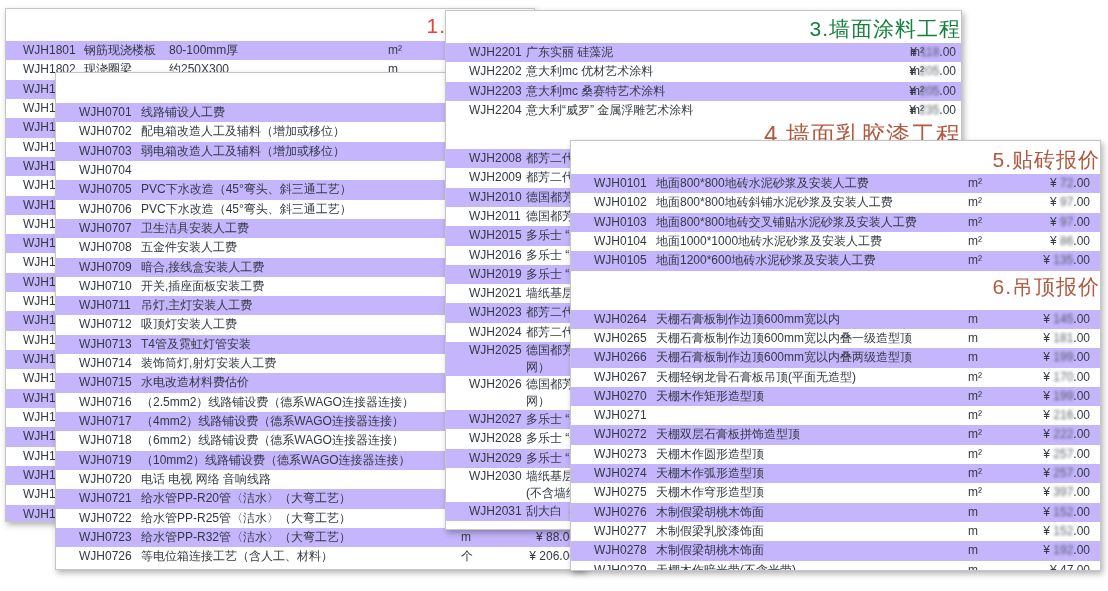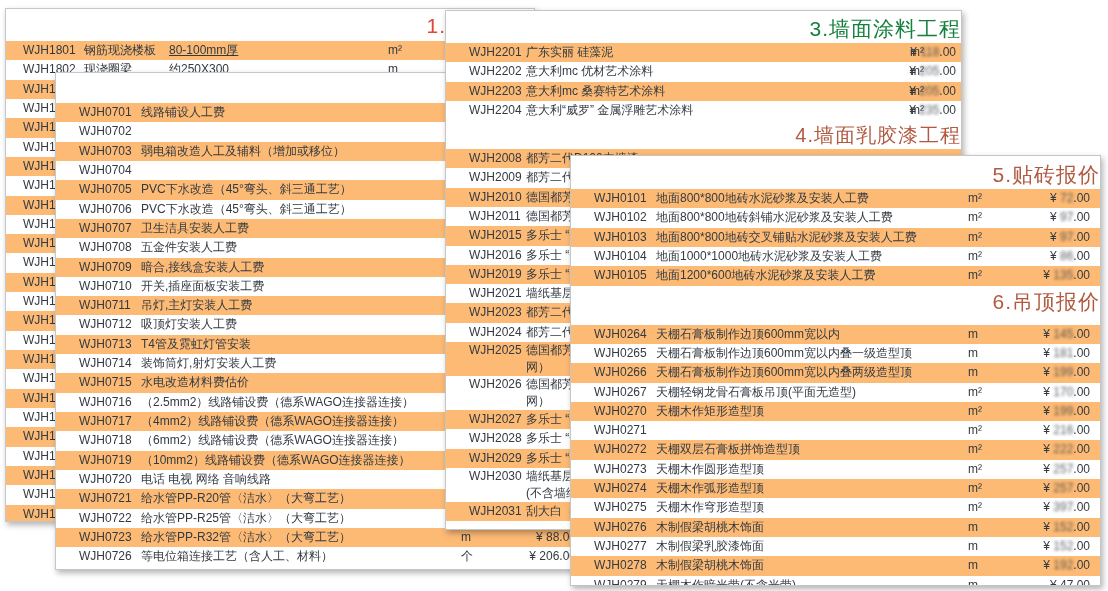--- a/index.html
+++ b/index.html
@@ -6,37 +6,37 @@
   .canvas{position:relative;width:1108px;height:591px;overflow:hidden;
           font-family:"Liberation Sans","DejaVu Sans",sans-serif;color:#333a42;}
   .panel{position:absolute;background:#fff;border:1px solid #c6c6c6;
          box-shadow:2px 3px 6px rgba(0,0,0,.30);overflow:hidden;box-sizing:border-box;}
   #p1{left:5px;  top:8px;  width:530px;height:514px;z-index:1;
       --cx:17px;--dx:78px;--sx:163px;--ux:350px;--pr:8px;}
   #p2{left:55px; top:72px; width:530px;height:498px;z-index:2;
       --cx:23px;--dx:85px;--ux:373px;--pr:8px;}
   #p3{left:445px;top:10px; width:517px;height:520px;z-index:3;
       --cx:23px;--dx:80px;--ux:432px;--pr:5px;}
-  #p5{left:570px;top:155px;width:531px;height:431px;z-index:4;
+  #p5{left:570px;top:140px;width:531px;height:431px;z-index:4;
       --cx:23px;--dx:85px;--ux:365px;--pr:10px;}
   .sec-title{text-align:right;font-size:21px;letter-spacing:1px;overflow:hidden;}
   .st-civil   {height:32px;line-height:34px;}
   .st-plumbing{height:30px;line-height:32px;}
   .st-paint   {height:32px;line-height:36px;}
-  .st-latex   {height:28.7px;line-height:30px;font-size:20px;}
+  .st-latex   {height:28.7px;line-height:30px;font-size:24px;}
   .st-tile    {height:33px;line-height:38px;}
   .st-ceiling {height:39px;line-height:31px;}
   .row{position:relative;height:19.32px;line-height:19.32px;font-size:12px;
        white-space:nowrap;}
-  .row.odd{background:#fdba74;}
+  .row.odd{background:#c4b5fd;}
   .row.tall{height:34px;line-height:17px;}
   .cell{position:absolute;top:0;}
   .c-code {left:var(--cx);}
   .c-desc {left:var(--dx);}
-  .c-spec {left:var(--sx);text-decoration:underline;}
+  .c-spec {left:var(--sx);}
   .c-unit {left:var(--ux);margin-left:32px;}
   .c-price{right:var(--pr);left:auto;}
   .cens{filter:blur(1.7px);opacity:.8;}
 </style>
 </head>
 <body>
 
 <div class="canvas">
   <section class="panel" id="p1">
       <div class="sec-title st-civil" style="color: rgb(224, 70, 58);">1.土建报价</div>
@@ -124,20 +124,21 @@
     </section>
   <section class="panel" id="p2">
       <div class="sec-title st-plumbing" style="color: rgb(224, 70, 58);">2.水电报价</div>
       <div class="row odd">
         <span class="cell c-code">WJH0701</span>
         <span class="cell c-desc">线路铺设人工费</span>
         <span class="cell c-unit">m</span>
       </div>
       <div class="row">
         <span class="cell c-code">WJH0702</span>
+        <span class="cell c-desc">配电箱改造人工及辅料（增加或移位）</span>
         <span class="cell c-unit">个</span>
       </div>
       <div class="row odd">
         <span class="cell c-code">WJH0703</span>
         <span class="cell c-desc">弱电箱改造人工及辅料（增加或移位）</span>
         <span class="cell c-unit">个</span>
       </div>
       <div class="row">
         <span class="cell c-code">WJH0704</span>
         <span class="cell c-unit">个</span>

